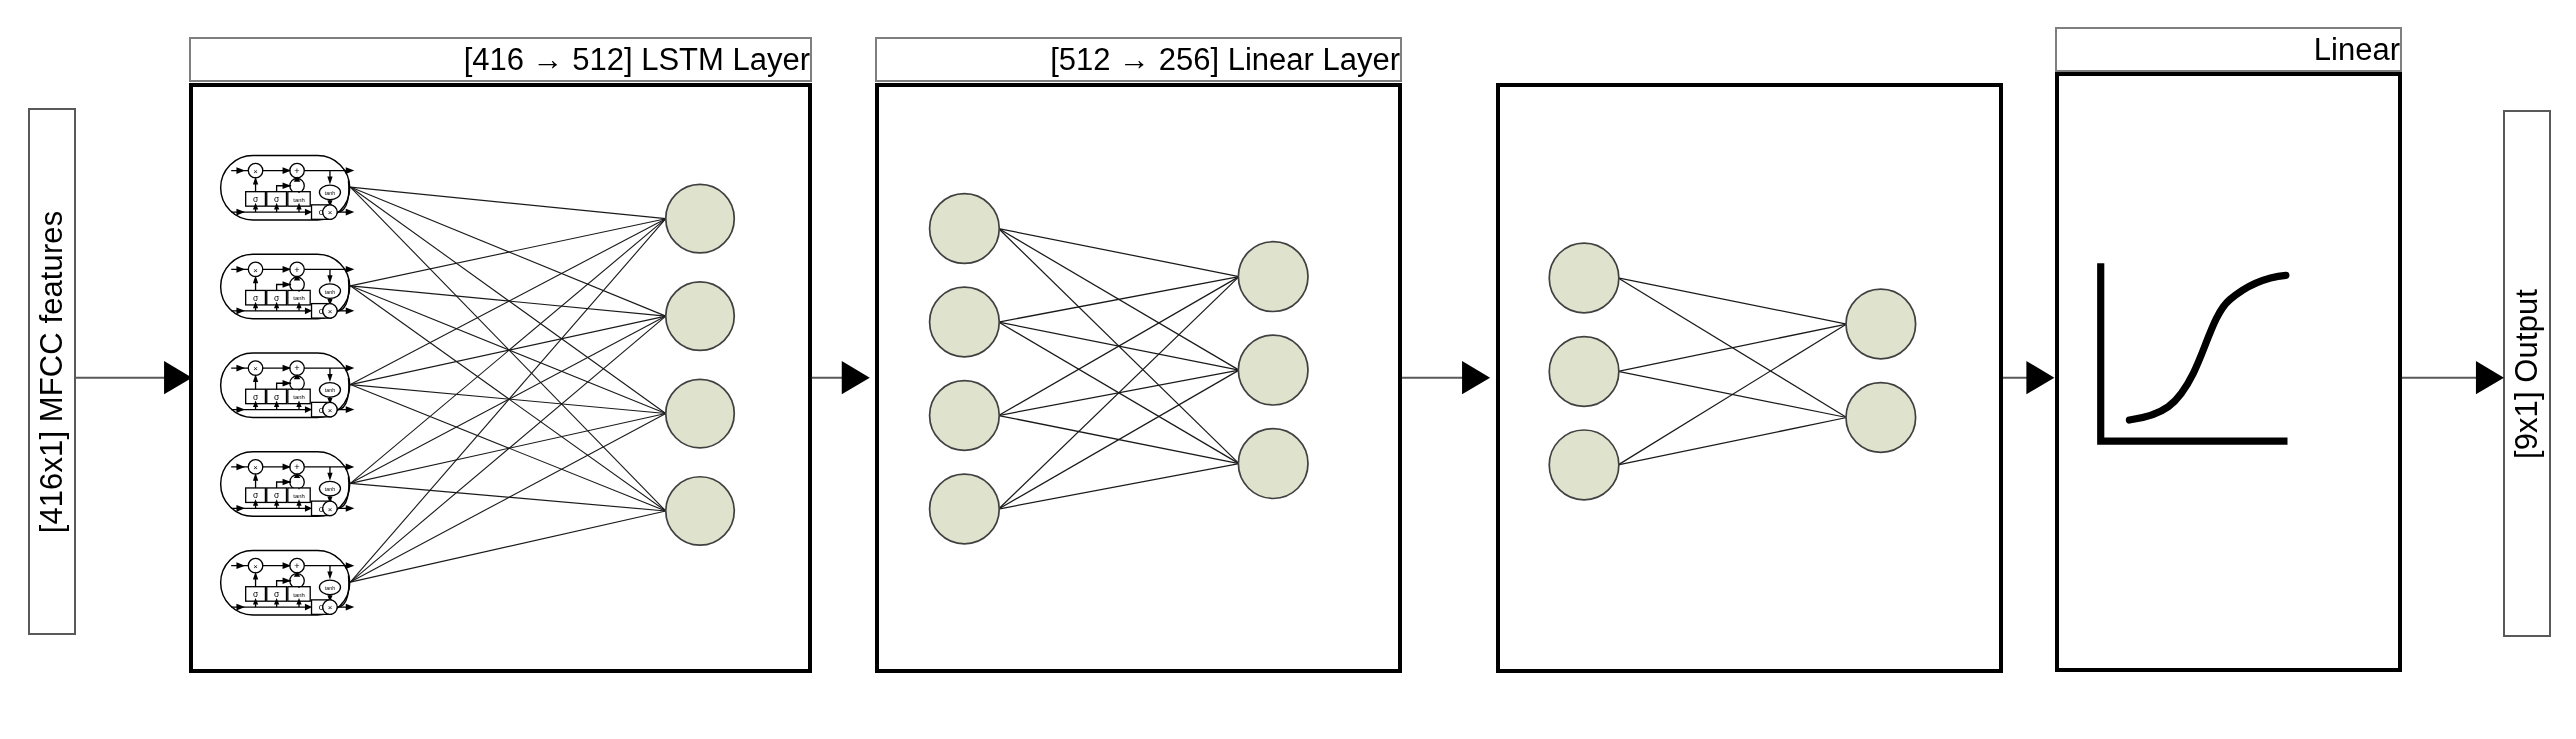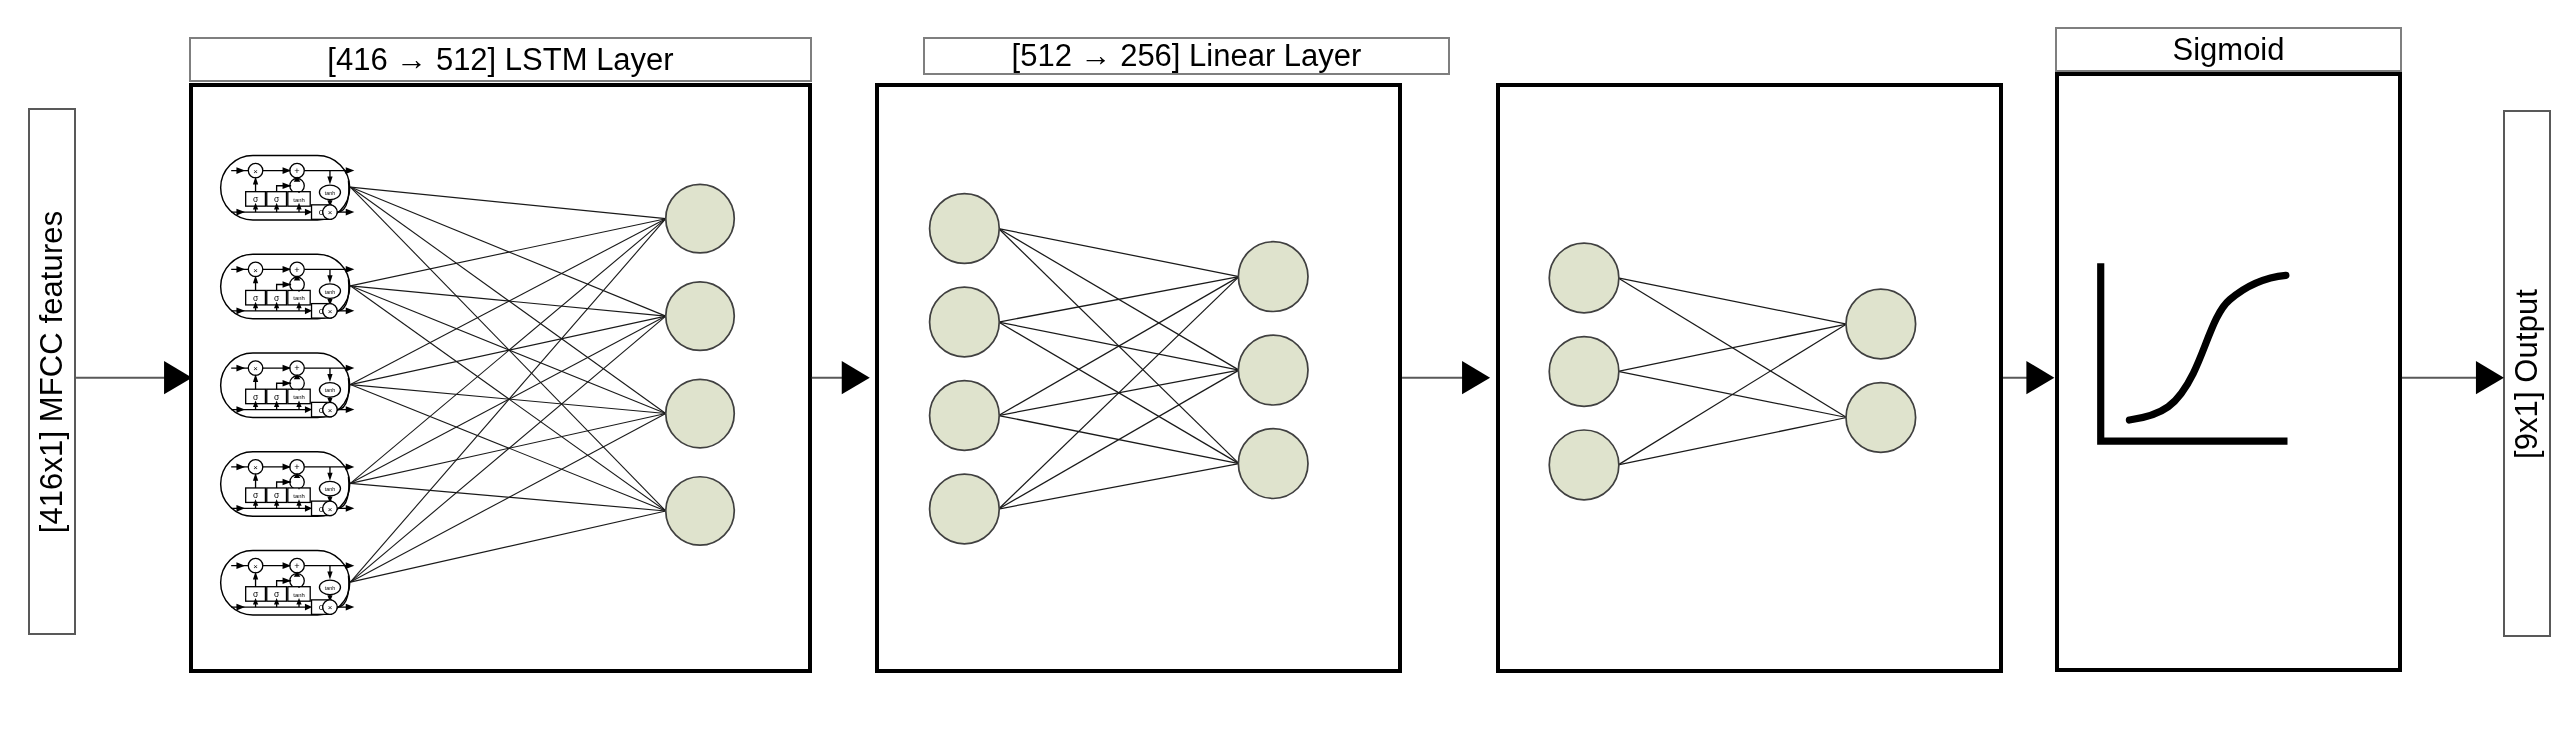--- a/index.html
+++ b/index.html
@@ -37,21 +37,21 @@
     letter-spacing: 0.1px;
   }
 
   .layer-head {
     position: absolute;
     border: 2px solid #7f7f7f;
     background: #ffffff;
     box-sizing: border-box;
     display: flex;
     align-items: center;
-    justify-content: center;
+    justify-content: flex-end;
   }
   .layer-head span {
     font-size: 31px;
     color: #000000;
     white-space: nowrap;
   }
   .layer-body {
     position: absolute;
     border: 4.7px solid #000000;
     background: #ffffff;
@@ -204,21 +204,21 @@
 
       <g fill="#dfe3cd" stroke="#404040" stroke-width="2.6">
         <circle cx="770" cy="200" r="52"></circle>
         <circle cx="770" cy="348" r="52"></circle>
         <circle cx="770" cy="496" r="52"></circle>
         <circle cx="770" cy="644" r="52"></circle>
       </g>
     </svg>
   </div>
 
-  <div class="layer-head" style="left:875px; top:37px; width:527px; height:38px;margin-left:48px;">
+  <div class="layer-head" style="left:875px; top:37px; width:527px; height:45px;">
     <span>[512 → 256] Linear Layer</span>
   </div>
   <div class="layer-body" style="left:875px; top:83px; width:527px; height:590px;">
     <svg class="inner-svg" viewBox="0 0 790 884" preserveAspectRatio="none">
       <g stroke="#1a1a1a" stroke-width="1.9" fill="none">
         <line x1="182" y1="215" x2="548" y2="288"></line>
         <line x1="182" y1="215" x2="548" y2="430"></line>
         <line x1="182" y1="215" x2="548" y2="572"></line>
 
         <line x1="182" y1="357" x2="548" y2="288"></line>
@@ -263,21 +263,21 @@
         <circle cx="128" cy="432" r="53"></circle>
         <circle cx="128" cy="574" r="53"></circle>
 
         <circle cx="580" cy="360" r="53"></circle>
         <circle cx="580" cy="502" r="53"></circle>
       </g>
     </svg>
   </div>
 
   <div class="layer-head" style="left:2055px; top:27px; width:347px; height:45px;">
-    <span>Sigmoid</span>
+    <span>Linear</span>
   </div>
   <div class="layer-body" style="left:2055px; top:72px; width:347px; height:600px;">
     <svg class="inner-svg" viewBox="0 0 520 900" preserveAspectRatio="none">
 
       <polyline points="64,290 64,555 345,555" fill="none" stroke="#000000" stroke-width="11" stroke-linecap="square" stroke-linejoin="miter"></polyline>
 
       <path d="M108 523 C 160 516 182 500 206 452
                C 226 412 238 360 262 340
                C 290 316 318 306 348 303" fill="none" stroke="#000000" stroke-width="11" stroke-linecap="round"></path>
     </svg>

